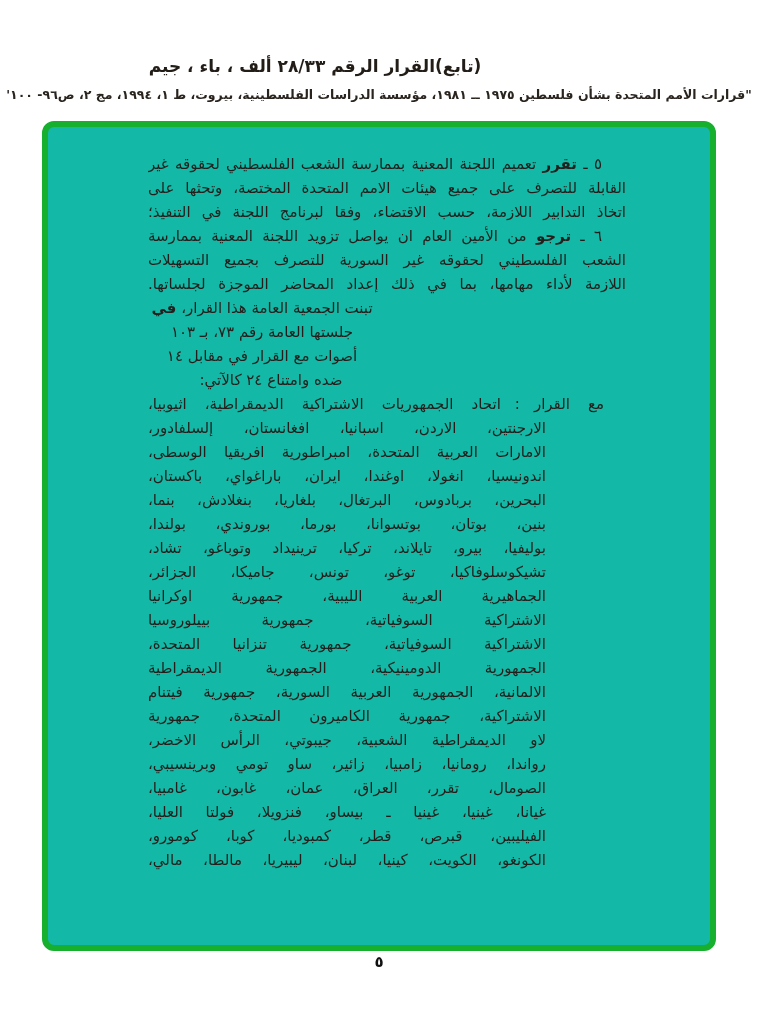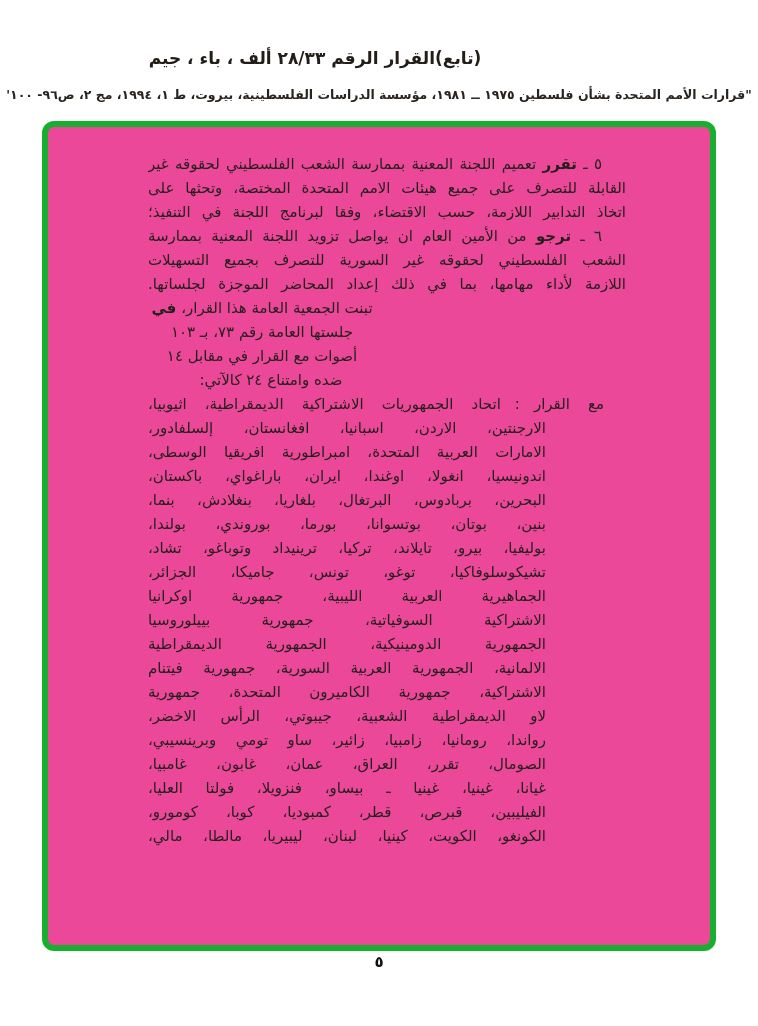--- a/index.html
+++ b/index.html
@@ -2,30 +2,30 @@
 <html lang="ar"><head>
 <meta charset="utf-8">
 <style>
   html,body{margin:0;padding:0;}
   body{
     width:758px;height:1026px;position:relative;background:#ffffff;
     font-family:"DejaVu Sans",sans-serif;overflow:hidden;
   }
   .header{position:absolute;top:0;left:0;width:758px;text-align:center;direction:rtl;}
   .doc-title{
-    position:absolute;top:48px;left:0;width:630px;
+    position:absolute;top:56px;left:0;width:630px;
     font-size:17px;font-weight:bold;color:#231d18;letter-spacing:0.2px;
   }
   .doc-citation{
     position:absolute;top:87px;left:0;width:758px;
     font-size:12.5px;font-weight:bold;color:#2a241f;
   }
   .frame{
     position:absolute;left:42px;top:121px;width:662px;height:818px;
-    border:6px solid #16b02e;border-radius:12px;background:#ec4899;
+    border:6px solid #16b02e;border-radius:12px;background:#14b8a6;
   }
   .content{
     position:absolute;top:25px;right:84px;width:478px;
     direction:rtl;color:#241f1c;font-size:15px;
   }
   .ln{height:24px;line-height:24px;overflow:hidden;}
   .j{text-align:justify;text-align-last:justify;}
   .indent1{padding-right:24px;}
   .note-block{width:228px;margin-right:250px;}
   .note-ln{text-align:center;}
@@ -74,20 +74,21 @@
 
       <div class="ln j cont">الارجنتين، الاردن، اسبانيا، افغانستان، إلسلفادور،</div>
           <div class="ln j cont">الامارات العربية المتحدة، امبراطورية افريقيا الوسطى،</div>
           <div class="ln j cont">اندونيسيا، انغولا، اوغندا، ايران، باراغواي، باكستان،</div>
           <div class="ln j cont">البحرين، بربادوس، البرتغال، بلغاريا، بنغلادش، بنما،</div>
           <div class="ln j cont">بنين، بوتان، بوتسوانا، بورما، بوروندي، بولندا،</div>
           <div class="ln j cont">بوليفيا، بيرو، تايلاند، تركيا، ترينيداد وتوباغو، تشاد،</div>
           <div class="ln j cont">تشيكوسلوفاكيا، توغو، تونس، جاميكا، الجزائر،</div>
           <div class="ln j cont">الجماهيرية العربية الليبية، جمهورية اوكرانيا</div>
           <div class="ln j cont">الاشتراكية السوفياتية، جمهورية بييلوروسيا</div>
+          <div class="ln j cont">الاشتراكية السوفياتية، جمهورية تنزانيا المتحدة،</div>
           <div class="ln j cont">الجمهورية الدومينيكية، الجمهورية الديمقراطية</div>
           <div class="ln j cont">الالمانية، الجمهورية العربية السورية، جمهورية فيتنام</div>
           <div class="ln j cont">الاشتراكية، جمهورية الكاميرون المتحدة، جمهورية</div>
           <div class="ln j cont">لاو الديمقراطية الشعبية، جيبوتي، الرأس الاخضر،</div>
           <div class="ln j cont">رواندا، رومانيا، زامبيا، زائير، ساو تومي وبرينسيبي،</div>
           <div class="ln j cont">الصومال، تقرر، العراق، عمان، غابون، غامبيا،</div>
           <div class="ln j cont">غيانا، غينيا، غينيا ـ بيساو، فنزويلا، فولتا العليا،</div>
           <div class="ln j cont">الفيليبين، قبرص، قطر، كمبوديا، كوبا، كومورو،</div>
           <div class="ln j cont">الكونغو، الكويت، كينيا، لبنان، ليبيريا، مالطا، مالي،</div>
         </div>

